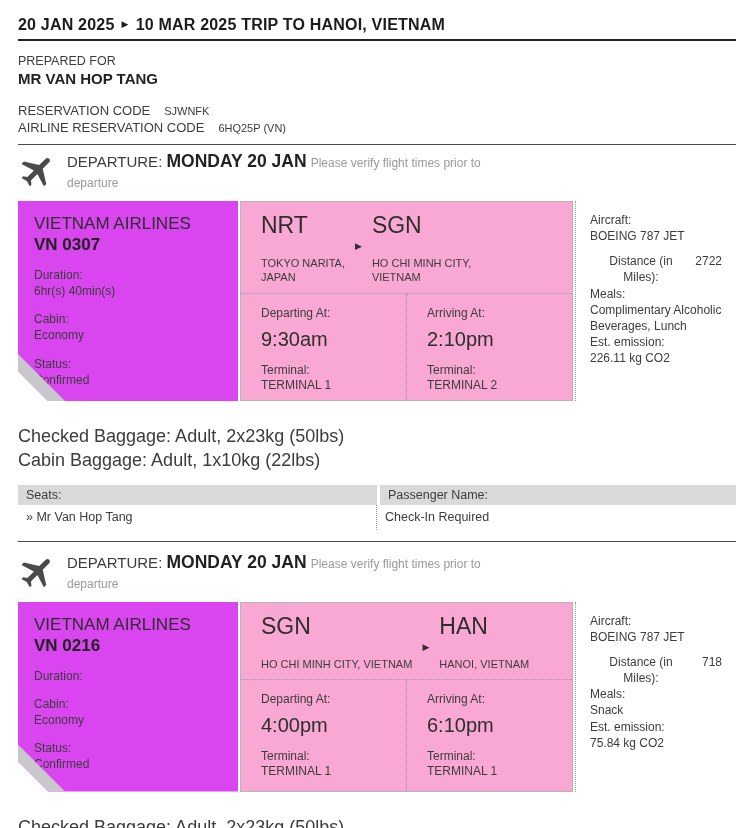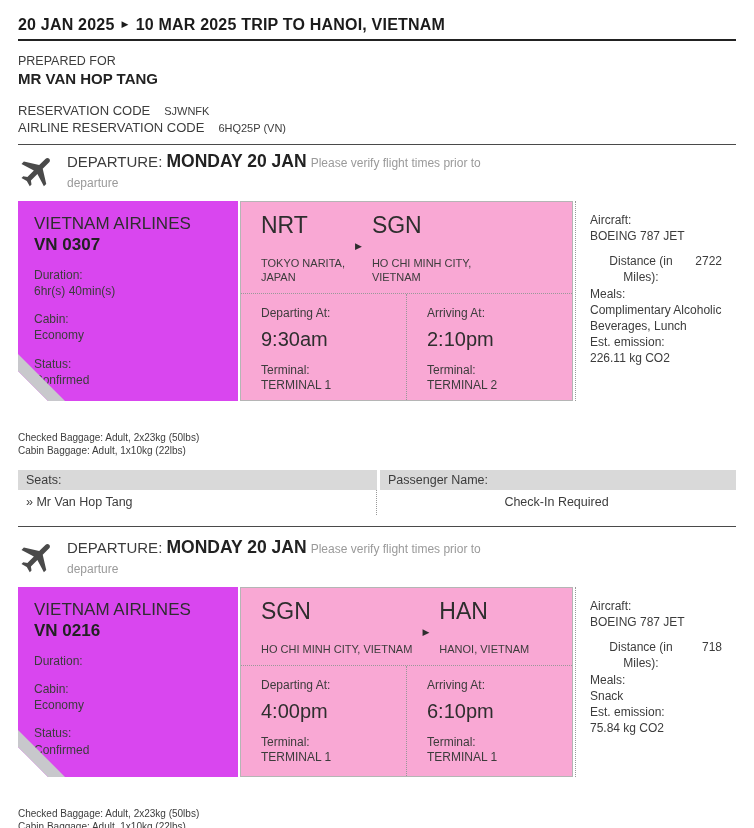--- a/index.html
+++ b/index.html
@@ -67,31 +67,31 @@
   .terminal-value { font-size:12px; color:#3c3c3c; margin-top:1px; }
 
   .aircraft-panel { flex:1; margin-left:2px; border-left:1px dotted #999;
     padding:11px 10px 0 14px; font-size:12px; line-height:1.35; color:#3c3c3c; }
   .ap-gap { height:9px; }
   .distance-row { display:flex; align-items:flex-start; }
   .distance-row .dl { width:102px; flex:0 0 102px;text-align:center; }
   .distance-row .dv { flex:1; text-align:right; padding-right:4px; }
 
   
-  .baggage { margin-top:30px; font-size:10px; color:#3c3c3c; line-height:1.35; }
+  .baggage { margin-top:23px; font-size:18px; color:#3c3c3c; line-height:1.35; }
   .pax-table { margin-top:12px; }
   .pax-head { display:flex; gap:3px; }
   .pax-head .cell { background:#d9d9d9; font-size:12.5px; color:#3c3c3c;
     padding:3px 8px; }
   .pax-head .c1 { width:calc(50% - 3px); }
   .pax-head .c2 { flex:1; }
   .pax-row { display:flex; }
   .pax-row .cell { font-size:12.5px; color:#3c3c3c; padding:5px 8px 6px 8px; }
   .pax-row .c1 { width:calc(50% - 1px); }
-  .pax-row .c2 { flex:1; border-left:1px dotted #999;text-align:center; }
+  .pax-row .c2 { flex:1; border-left:1px dotted #999; }
 
   .seg-rule { border:0; border-top:1px solid #4a4a4a; margin-top:11px; }
   .mt4 { margin-top:4px; }
 </style>
 </head>
 <body>
 
 <div class="page">
 
   <div class="trip-title"><span>20 JAN 2025</span><span class="title-arrow">▶</span><span>10 MAR 2025 TRIP TO HANOI, VIETNAM</span></div>

